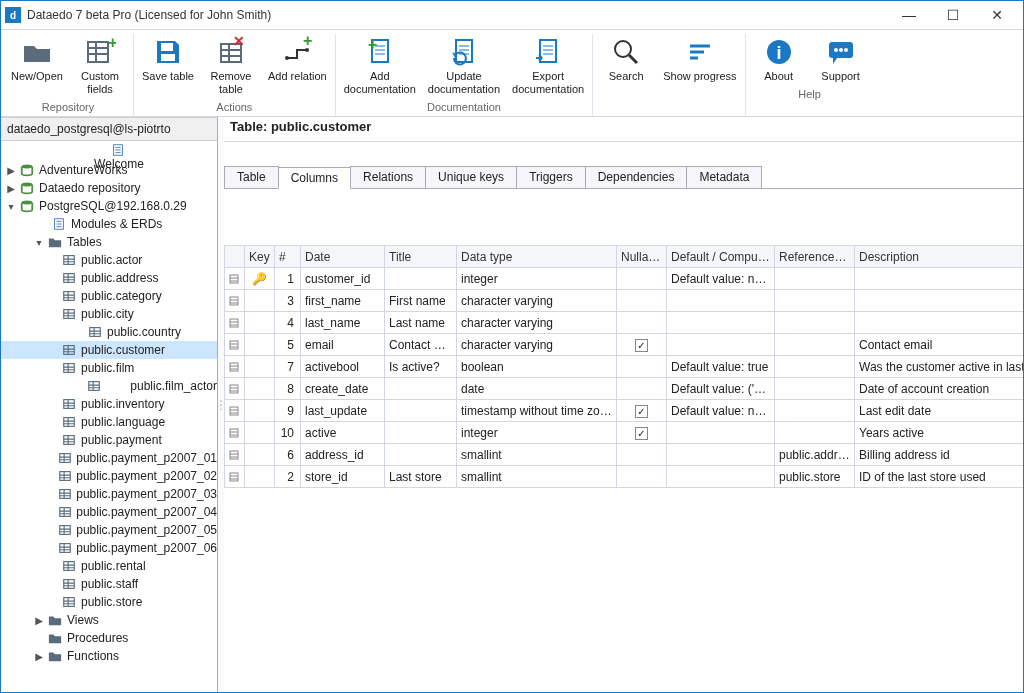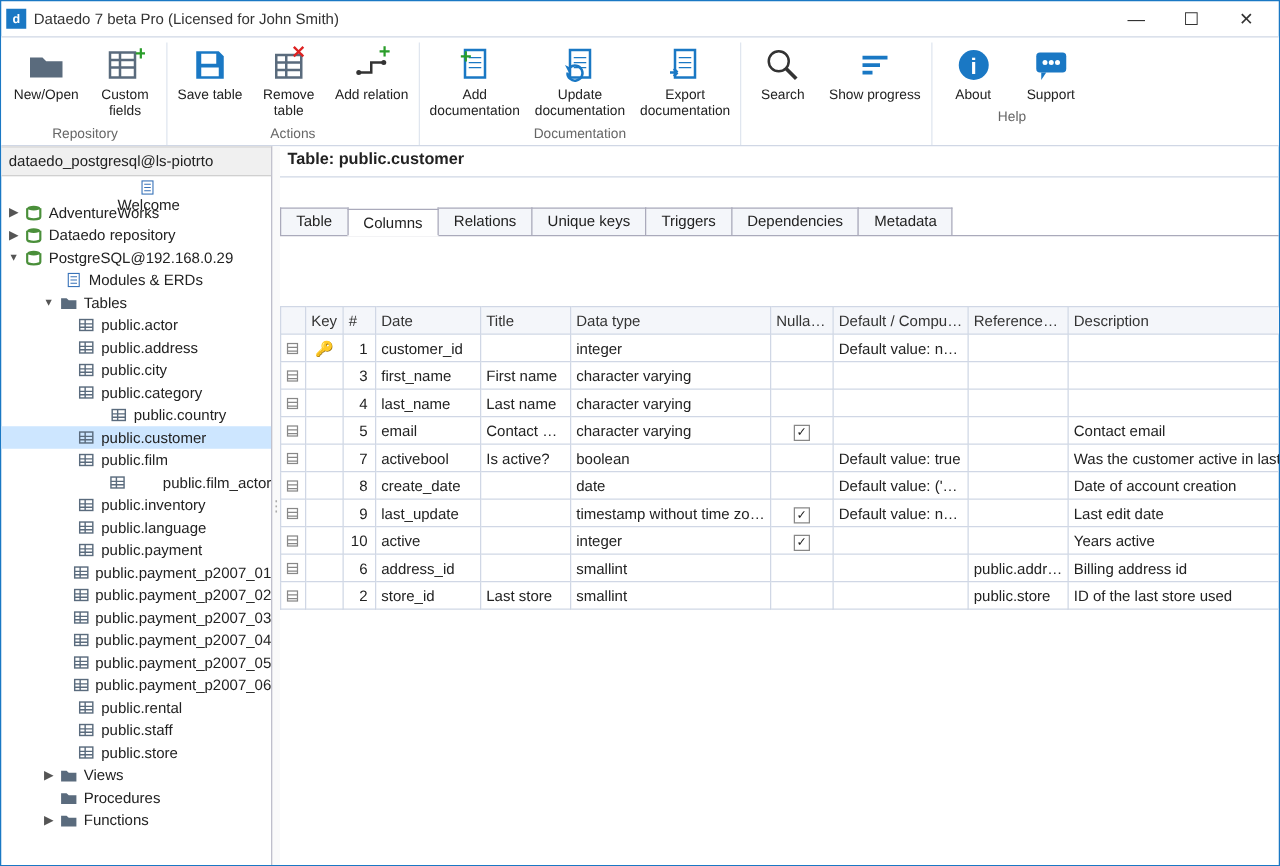--- a/index.html
+++ b/index.html
@@ -293,31 +293,31 @@
             <span class="ti-label">public.address</span>
           </div>
           <div class="tree-item" style="padding-left: 46px;">
             <span class="ti-toggle"></span>
             <span class="ti-icon">
               <svg width="14" height="14" viewBox="0 0 16 16">
                 <rect x="2" y="3" width="12" height="10" class="tbl" stroke-width="1.3"></rect>
                 <path d="M2 7h12M2 10h12M7 3v10" class="tbl" stroke-width="1.3"></path>
               </svg>
             </span>
+            <span class="ti-label">public.category</span>
+          </div>
+          <div class="tree-item" style="padding-left: 46px;">
+            <span class="ti-toggle"></span>
+            <span class="ti-icon">
+              <svg width="14" height="14" viewBox="0 0 16 16">
+                <rect x="2" y="3" width="12" height="10" class="tbl" stroke-width="1.3"></rect>
+                <path d="M2 7h12M2 10h12M7 3v10" class="tbl" stroke-width="1.3"></path>
+              </svg>
+            </span>
             <span class="ti-label">public.city</span>
-          </div>
-          <div class="tree-item" style="padding-left: 46px;">
-            <span class="ti-toggle"></span>
-            <span class="ti-icon">
-              <svg width="14" height="14" viewBox="0 0 16 16">
-                <rect x="2" y="3" width="12" height="10" class="tbl" stroke-width="1.3"></rect>
-                <path d="M2 7h12M2 10h12M7 3v10" class="tbl" stroke-width="1.3"></path>
-              </svg>
-            </span>
-            <span class="ti-label">public.category</span>
           </div>
           <div class="tree-item" style="padding-left: 72px;">
             <span class="ti-toggle"></span>
             <span class="ti-icon">
               <svg width="14" height="14" viewBox="0 0 16 16">
                 <rect x="2" y="3" width="12" height="10" class="tbl" stroke-width="1.3"></rect>
                 <path d="M2 7h12M2 10h12M7 3v10" class="tbl" stroke-width="1.3"></path>
               </svg>
             </span>
             <span class="ti-label">public.country</span>

